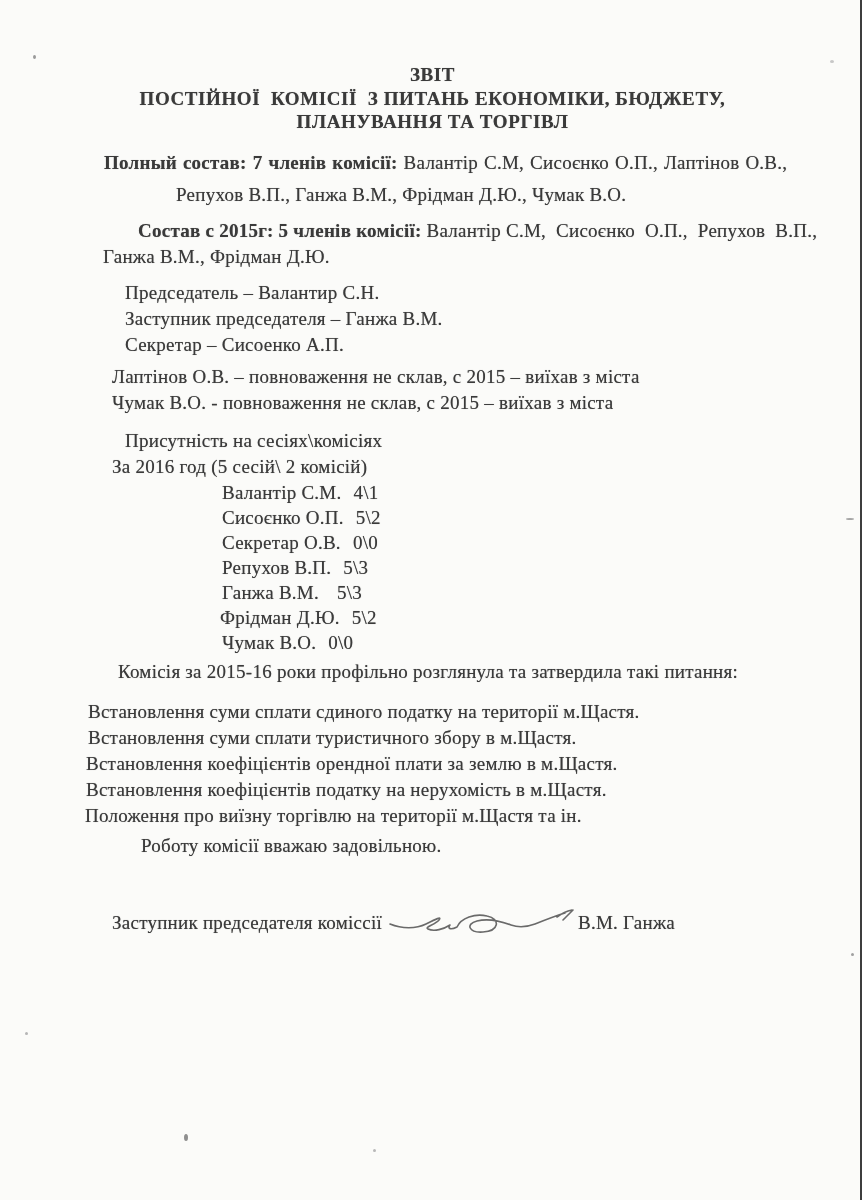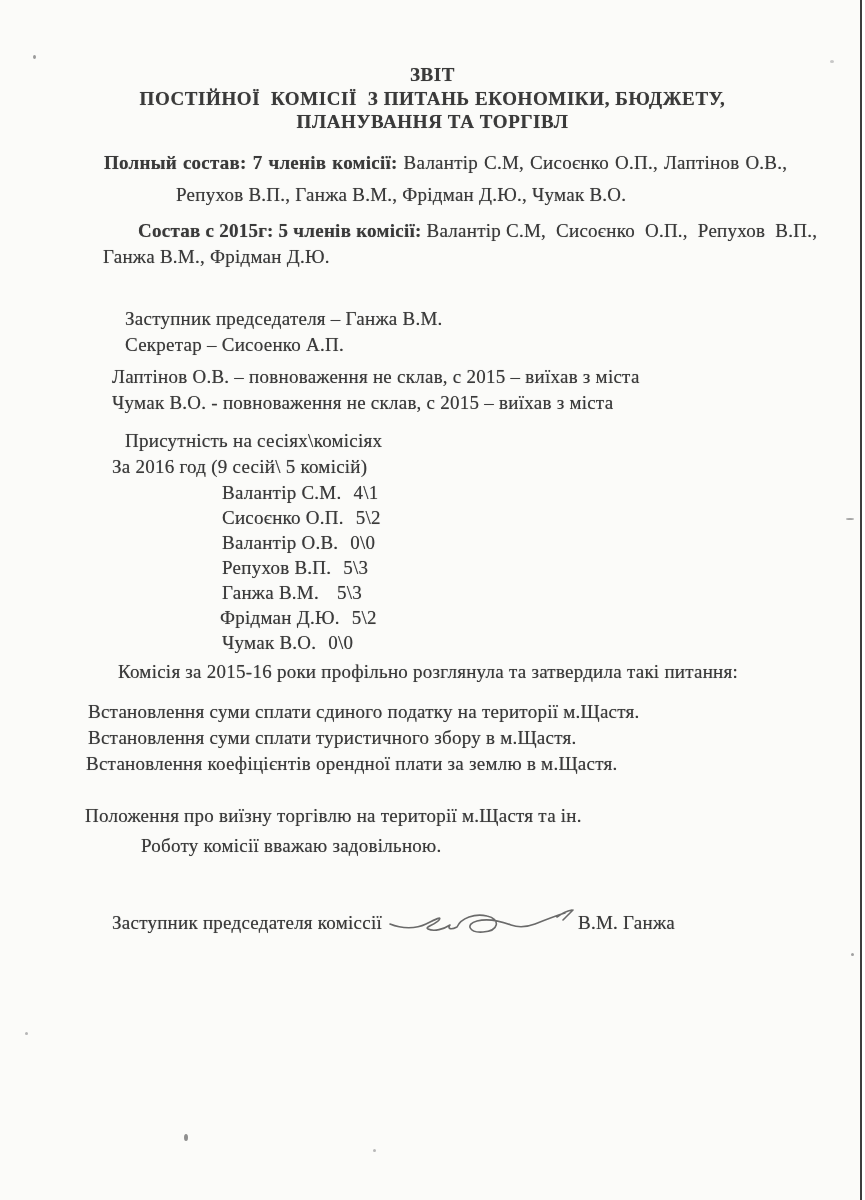--- a/index.html
+++ b/index.html
@@ -45,41 +45,43 @@
   <div class="ln center title" style="top:88px">ПОСТІЙНОЇ  КОМІСІЇ  З ПИТАНЬ ЕКОНОМІКИ, БЮДЖЕТУ,</div>
   <div class="ln center title" style="top:64px">ЗВІТ</div>
   <div class="ln center title" style="top:111px">ПЛАНУВАННЯ ТА ТОРГІВЛ</div>
 
   <div class="ln" style="top:152px; left:104px; word-spacing:1px"><b class="b">Полный состав: 7 членів комісії:</b><span> Валантір С.М, Сисоєнко О.П., Лаптінов О.В.,</span></div>
   <div class="ln" style="top:184px; left:176px">Репухов В.П., Ганжа В.М., Фрідман Д.Ю., Чумак В.О.</div>
 
   <div class="ln" style="top:220px; left:138px"><b class="b">Состав с 2015г: 5 членів комісії:</b><span> Валантір С.М,  Сисоєнко  О.П.,  Репухов  В.П.,</span></div>
   <div class="ln" style="top:246px; left:103px">Ганжа В.М., Фрідман Д.Ю.</div>
 
+  <div class="ln" style="top:282px; left:125px">Председатель – Валантир С.Н.</div>
   <div class="ln" style="top:308px; left:125px">Заступник председателя – Ганжа В.М.</div>
   <div class="ln" style="top:334px; left:125px">Секретар – Сисоенко А.П.</div>
 
   <div class="ln" style="top:366px; left:112px">Лаптінов О.В. – повноваження не склав, с 2015 – виїхав з міста</div>
   <div class="ln" style="top:392px; left:112px">Чумак В.О. - повноваження не склав, с 2015 – виїхав з міста</div>
 
   <div class="ln" style="top:430px; left:125px">Присутність на сесіях\комісіях</div>
-  <div class="ln" style="top:456px; left:112px">За 2016 год (9 сесій\ 5 комісій)</div>
+  <div class="ln" style="top:456px; left:112px">За 2016 год (5 сесій\ 2 комісій)</div>
 
   <div class="ln att-row" style="top:482px; left:222px"><span>Валантір С.М.</span><span class="score">4\1</span></div>
   <div class="ln att-row" style="top:507px; left:222px"><span>Сисоєнко О.П.</span><span class="score">5\2</span></div>
-  <div class="ln att-row" style="top:532px; left:222px"><span>Валантір О.В.</span><span class="score">0\0</span></div>
+  <div class="ln att-row" style="top:532px; left:222px"><span>Секретар О.В.</span><span class="score">0\0</span></div>
   <div class="ln att-row" style="top:557px; left:222px"><span>Репухов В.П.</span><span class="score">5\3</span></div>
   <div class="ln att-row" style="top:582px; left:222px"><span>Ганжа В.М.</span><span class="score" style="margin-left:18px">5\3</span></div>
   <div class="ln att-row" style="top:607px; left:220px"><span>Фрідман Д.Ю.</span><span class="score">5\2</span></div>
   <div class="ln att-row" style="top:632px; left:222px"><span>Чумак В.О.</span><span class="score">0\0</span></div>
 
   <div class="ln" style="top:661px; left:118px">Комісія за 2015-16 роки профільно розглянула та затвердила такі питання:</div>
   <div class="ln" style="top:701px; left:88px">Встановлення суми сплати сдиного податку на території м.Щастя.</div>
   <div class="ln" style="top:727px; left:88px">Встановлення суми сплати туристичного збору в м.Щастя.</div>
   <div class="ln" style="top:753px; left:86px">Встановлення коефіцієнтів орендної плати за землю в м.Щастя.</div>
+  <div class="ln" style="top:779px; left:86px">Встановлення коефіцієнтів податку на нерухомість в м.Щастя.</div>
   <div class="ln" style="top:805px; left:85px">Положення про виїзну торгівлю на території м.Щастя та ін.</div>
 
   <div class="ln" style="top:835px; left:141px">Роботу комісії вважаю задовільною.</div>
 
   <div class="ln" style="top:912px; left:112px">Заступник председателя коміссії</div>
   <div class="sig">
     <svg width="195" height="42" viewBox="0 0 195 42">
       <path d="M4 26 C16 31 30 31 40 26 C50 21 56 18 53 22 C49 27 38 29 42 31 C48 34 58 31 64 27 C61 31 65 32 71 29 C75 20 89 15 101 18 C115 21 113 33 97 34 C83 35 79 26 91 23 C103 20 117 24 125 27 C133 30 141 29 149 26 C159 22 169 18 179 15 M171 19 C175 16 181 13 186 12 M177 22 L187 12" fill="none" stroke-width="1.6" stroke-linecap="round" stroke-linejoin="round"></path>
     </svg>
   </div>

